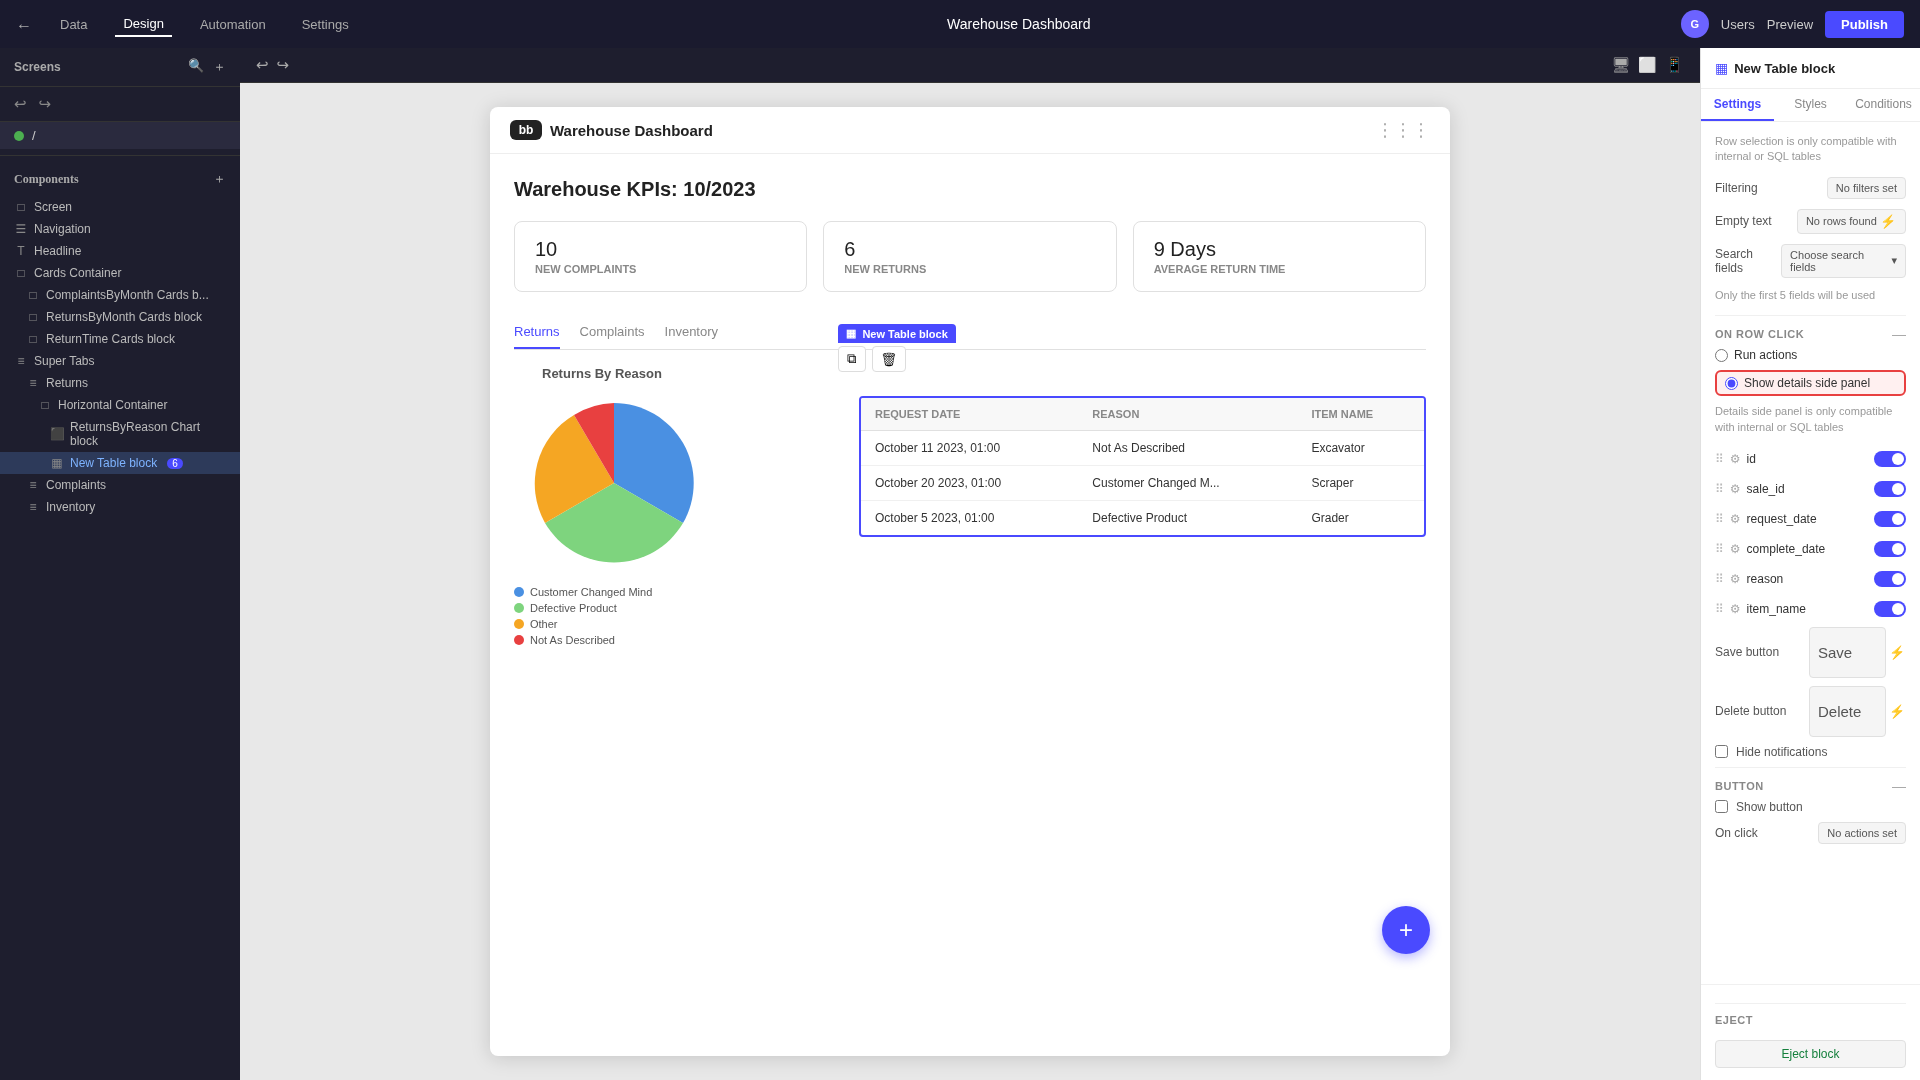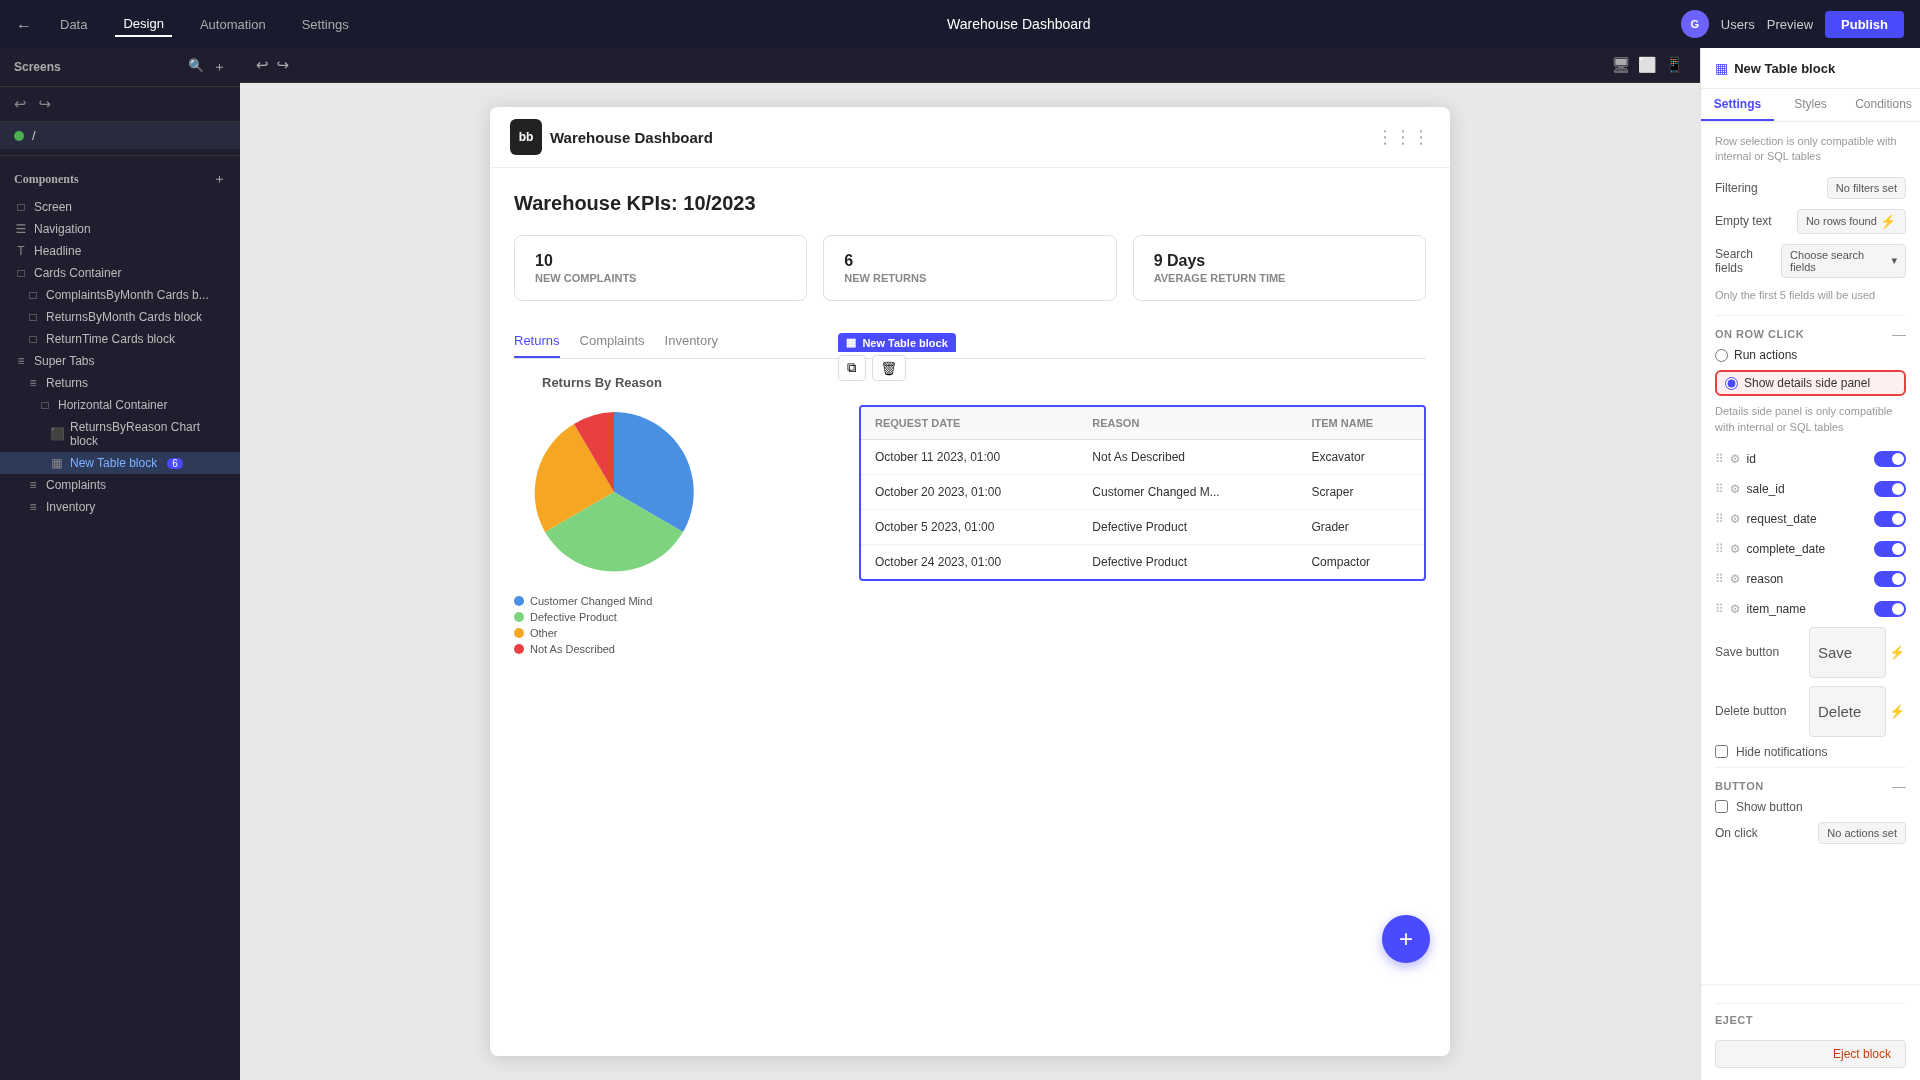--- a/index.html
+++ b/index.html
@@ -42,28 +42,28 @@
 
     
     .canvas-area { flex: 1; background: #e8e8e8; overflow: hidden; display: flex; flex-direction: column; }
     .canvas-toolbar { display: flex; align-items: center; justify-content: space-between; padding: 8px 16px; background: #1e1e2e; border-bottom: 1px solid #333; }
     .canvas-toolbar .undo-redo { display: flex; gap: 8px; color: #aaa; font-size: 15px; }
     .canvas-toolbar .view-icons { display: flex; gap: 8px; color: #aaa; font-size: 15px; }
     .canvas-content { flex: 1; overflow: auto; padding: 24px; display: flex; justify-content: center; }
     .dashboard-frame { background: #fff; border-radius: 8px; width: 960px; min-height: 700px; box-shadow: 0 2px 20px rgba(0,0,0,0.15); }
     .dashboard-header-bar { display: flex; align-items: center; justify-content: space-between; padding: 12px 20px; border-bottom: 1px solid #eee; }
     .dashboard-logo { display: flex; align-items: center; gap: 8px; }
-    .logo-box { width: 32px; height: 36px; background: #222; border-radius: 6px; display: flex; align-items: center; justify-content: center; color: #fff; font-size: 12px; font-weight: 700; }
+    .logo-box { width: 32px; height: 20px; background: #222; border-radius: 6px; display: flex; align-items: center; justify-content: center; color: #fff; font-size: 12px; font-weight: 700; }
     .dashboard-title-text { font-size: 15px; font-weight: 600; color: #222; }
     .dots-icon { color: #aaa; font-size: 18px; }
     .dashboard-body { padding: 24px; }
     .page-heading { font-size: 20px; font-weight: 700; color: #222; margin-bottom: 20px; }
     .kpi-cards { display: flex; gap: 16px; margin-bottom: 24px; }
     .kpi-card { flex: 1; border: 1px solid #e0e0e0; border-radius: 8px; padding: 16px 20px; background: #fff; }
-    .kpi-number { font-size: 16px; font-weight: 700; color: #222; }
+    .kpi-number { font-size: 20px; font-weight: 400; color: #222; }
     .kpi-label { font-size: 11px; color: #888; text-transform: uppercase; font-weight: 600; margin-top: 2px; }
 
     
     .tab-bar { display: flex; gap: 20px; border-bottom: 1px solid #e0e0e0; margin-bottom: 16px; position: relative; }
     .tab-item { font-size: 13px; padding: 8px 0; cursor: pointer; color: #888; }
     .tab-item.active { color: #4a4aff; border-bottom: 2px solid #4a4aff; }
     .table-block-label { display: flex; align-items: center; gap: 6px; background: #4a4aff; color: #fff; font-size: 11px; font-weight: 600; padding: 3px 8px; border-radius: 4px 4px 0 0; position: absolute; top: -22px; left: 0; }
     .table-container { border: 2px solid #4a4aff; border-radius: 4px; overflow: hidden; margin-left: 21px; }
     .data-table { width: 100%; border-collapse: collapse; }
     .data-table th { background: #f8f8f8; padding: 10px 14px; text-align: left; font-size: 11px; font-weight: 600; color: #888; text-transform: uppercase; border-bottom: 1px solid #e0e0e0; }
@@ -114,21 +114,21 @@
     .panel-input-row { display: flex; align-items: center; gap: 4px; margin-bottom: 8px; }
     .panel-input-row .row-label { font-size: 12px; color: #555; flex: 0 0 90px; }
     .panel-input-field { flex: 1; background: #f5f5f5; border: 1px solid #e0e0e0; border-radius: 4px; padding: 16px 8px; font-size: 15px; color: #555; }
     .checkbox-row { display: flex; align-items: center; gap: 8px; margin-bottom: 8px; }
     .checkbox-row input { accent-color: #4a4aff; }
     .checkbox-row label { font-size: 12px; color: #555; }
 
     
     .eject-section { padding: 12px 14px; border-top: 1px solid #f0f0f0; }
     .eject-section .sec-label { font-size: 11px; font-weight: 700; color: #888; text-transform: uppercase; letter-spacing: 0.5px; margin-bottom: 8px; }
-    .eject-btn { background: #f5f5f5; border: 1px solid #e0e0e0; border-radius: 4px; padding: 6px 14px; font-size: 12px; color: #c2410c; cursor: pointer; width: 100%; text-align: right; }
+    .eject-btn { background: #f5f5f5; border: 1px solid #e0e0e0; border-radius: 4px; padding: 6px 14px; font-size: 12px; color: #15803d; cursor: pointer; width: 100%; text-align: center; }
 
     
     .legend { margin-top: 10px; }
     .legend-item { display: flex; align-items: center; gap: 6px; font-size: 11px; color: #555; margin-bottom: 4px; }
     .legend-dot { width: 10px; height: 10px; border-radius: 50%; flex-shrink: 0; }
   </style>
 </head>
 <body>
 
 <nav class="top-nav">
@@ -339,25 +339,20 @@
                         <tr>
                           <td>October 20 2023, 01:00</td>
                           <td>Customer Changed M...</td>
                           <td>Scraper</td>
                         </tr>
                         <tr>
                           <td>October 5 2023, 01:00</td>
                           <td>Defective Product</td>
                           <td>Grader</td>
                         </tr>
-                        <tr>
-                          <td>October 24 2023, 01:00</td>
-                          <td>Defective Product</td>
-                          <td>Compactor</td>
-                        </tr>
                       </tbody>
                   </table>
                 </div>
               </div>
             </div>
           </div>
         </div>
 
         <div style="position:relative;">
           <div class="fab-btn" style="position:absolute; bottom:-260px; right:20px;">+</div>

